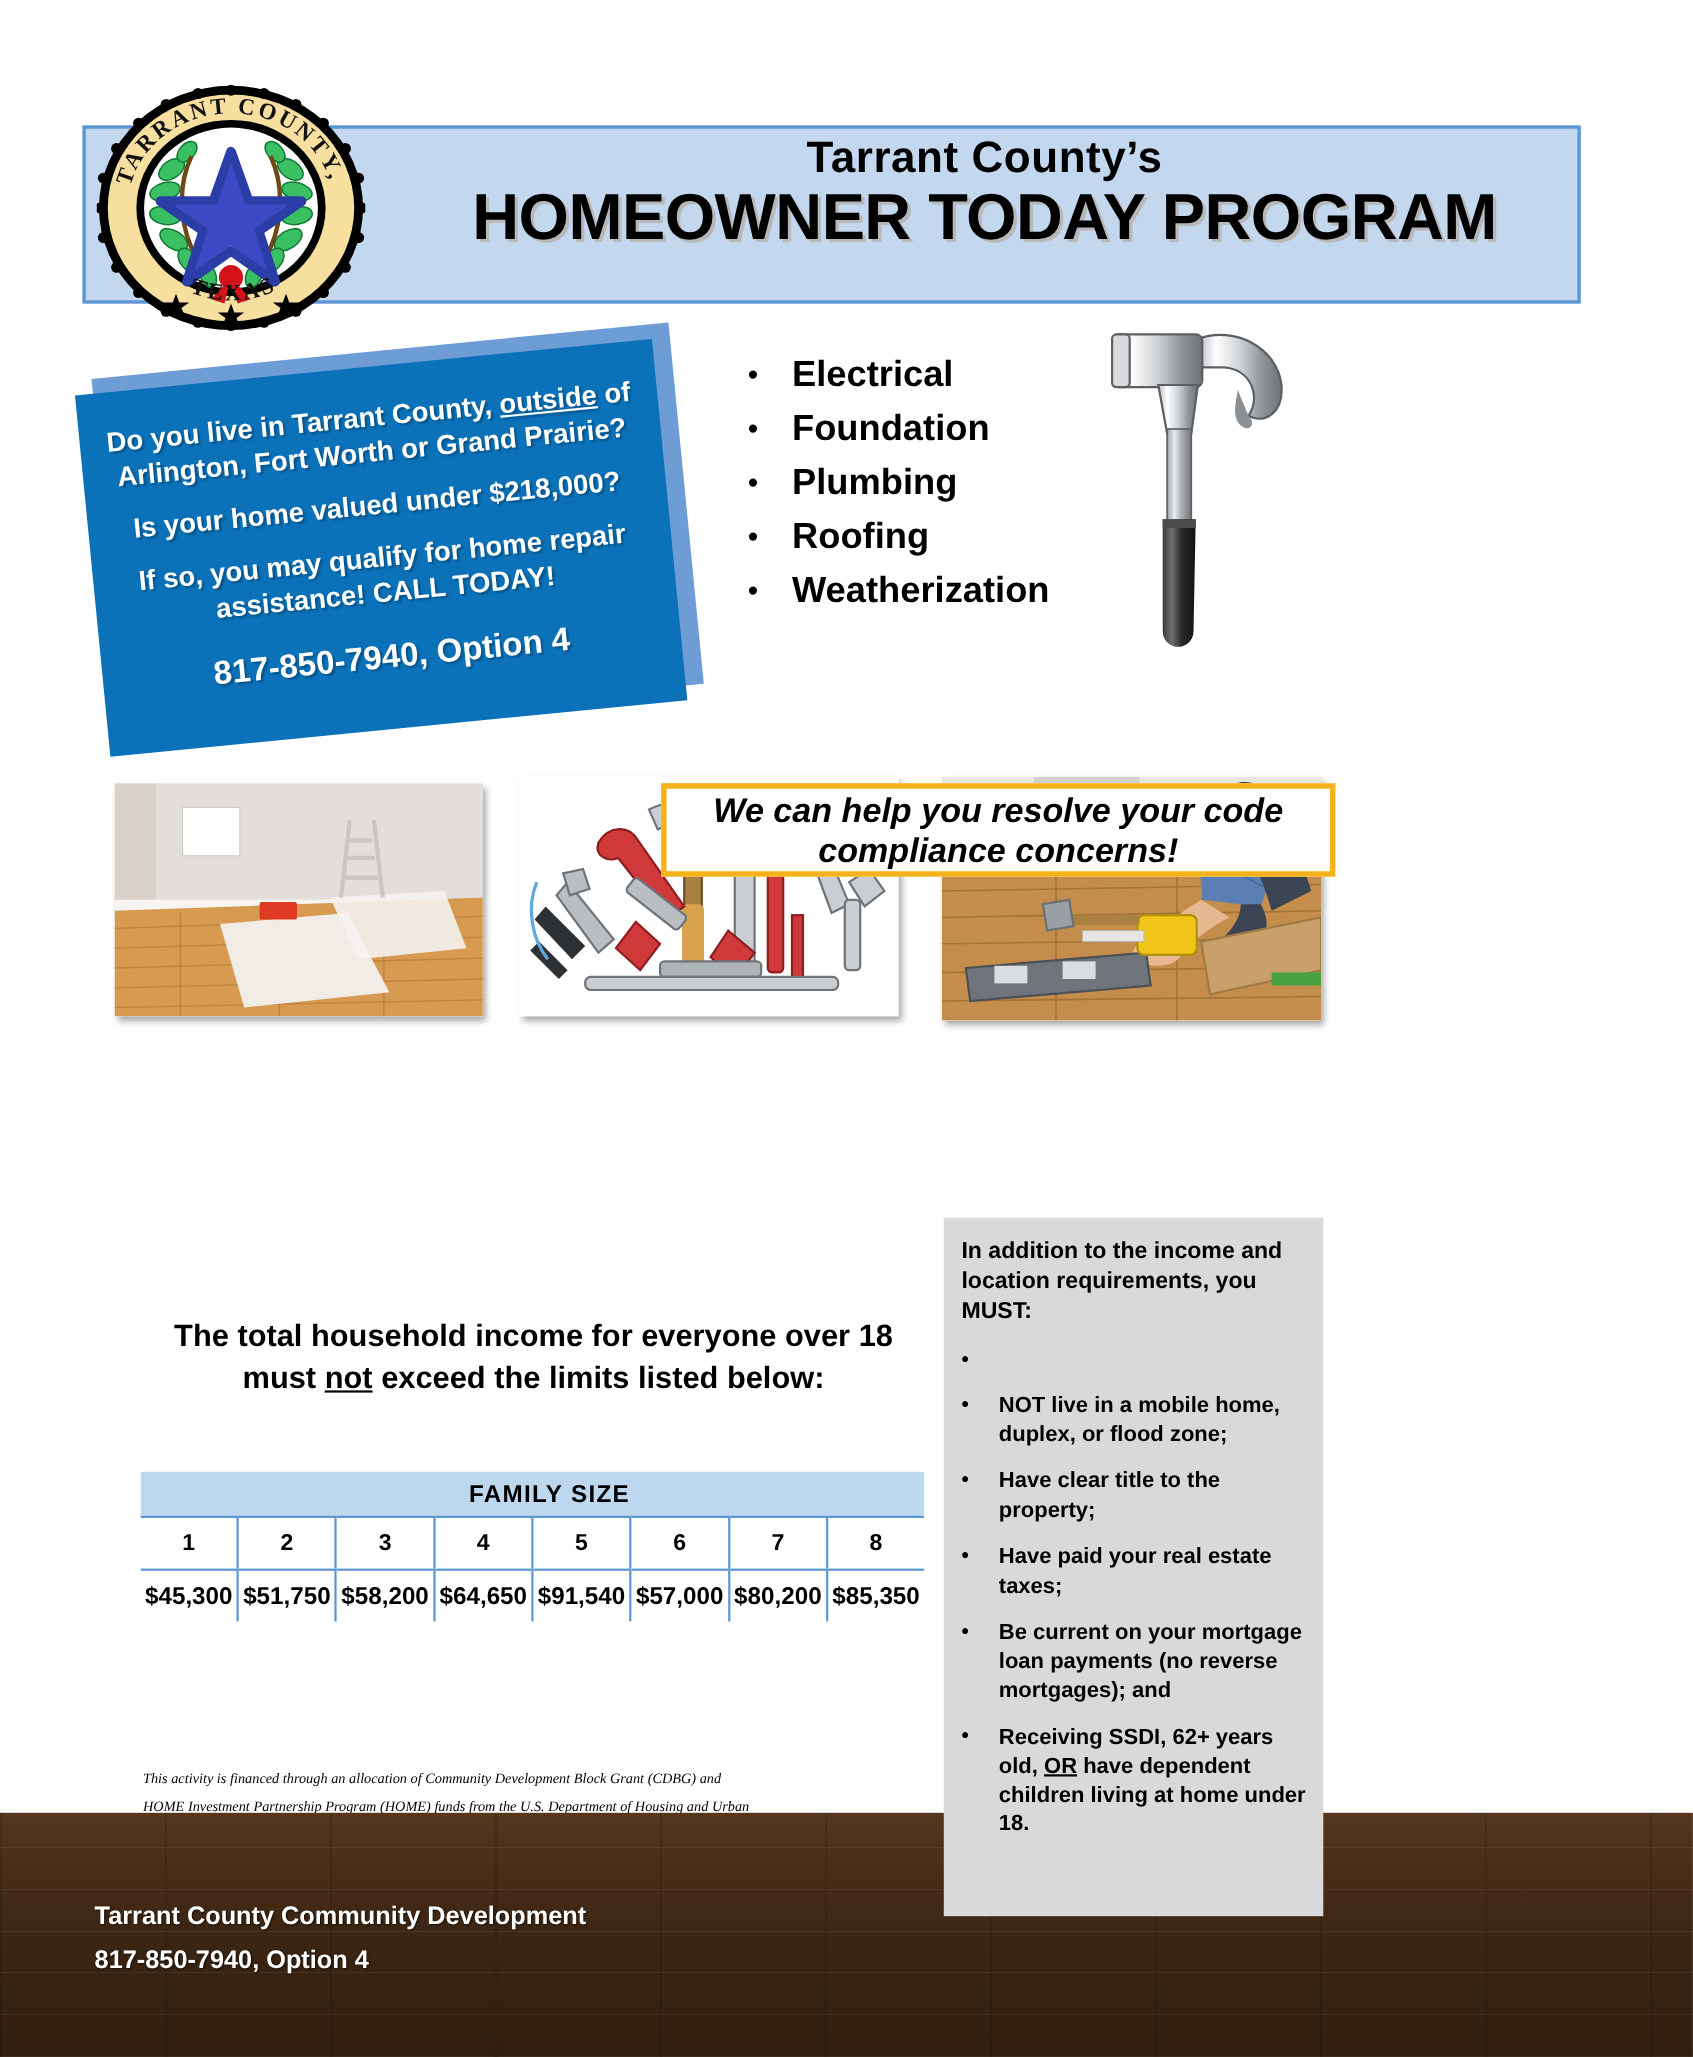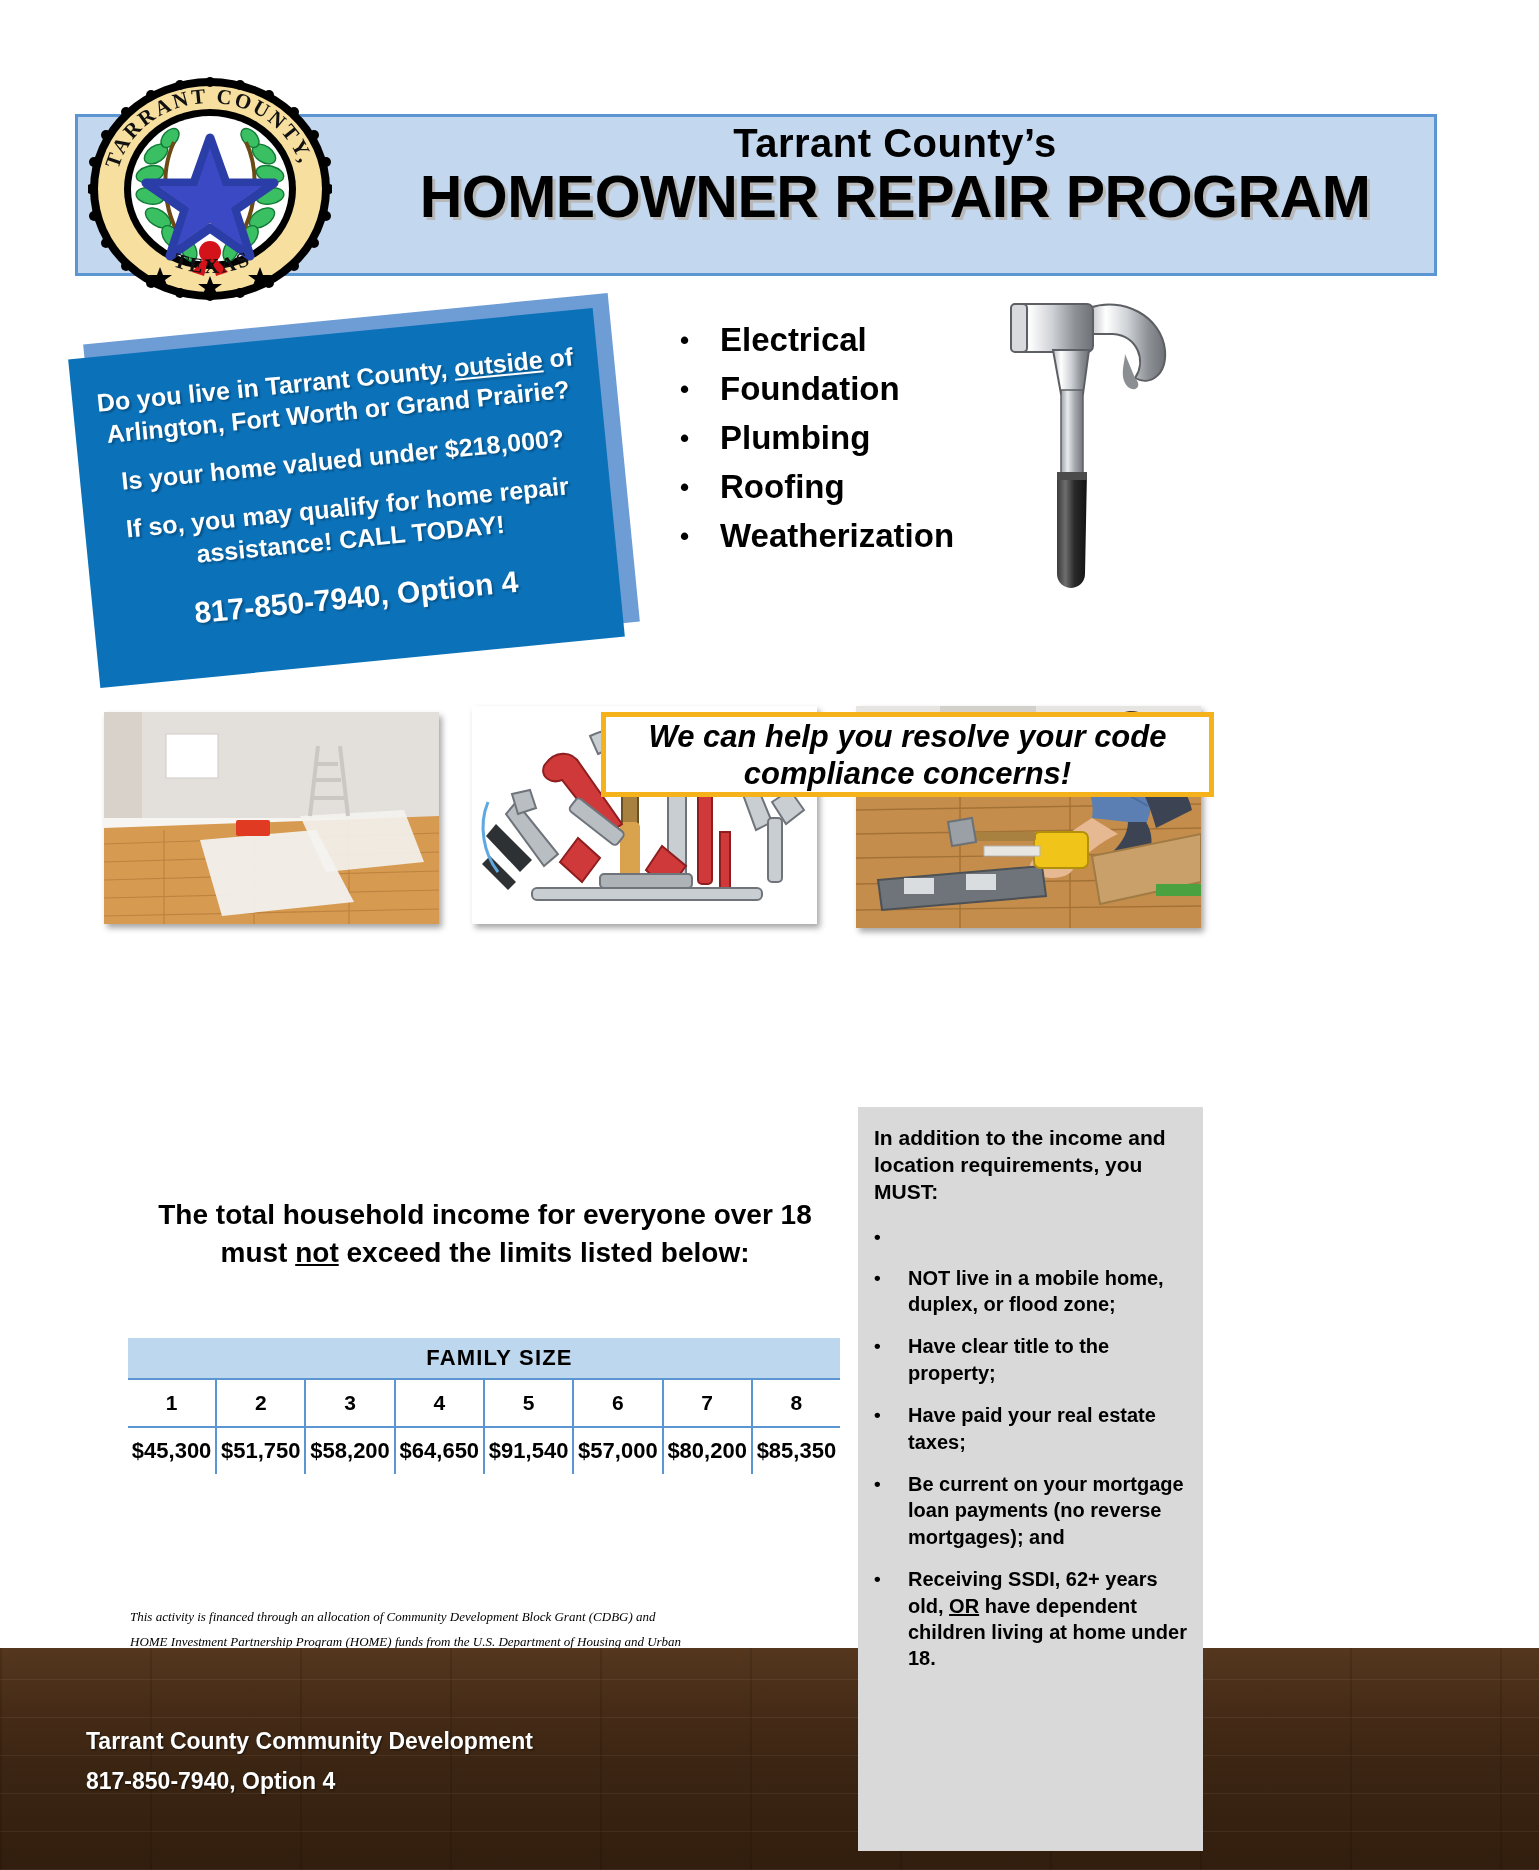--- a/index.html
+++ b/index.html
@@ -232,21 +232,21 @@
     color: #000;
     margin-top: 48px;
   }
 
   
   .gray-box {
     position: absolute;
     left: 858px;
     top: 1107px;
     width: 345px;
-    height: 744px;
+    height: 635px;
     background: #d9d9d9;
     z-index: 5;
     padding: 18px 14px 0 16px;
     box-sizing: border-box;
   }
   .gray-head {
     font-size: 21px;
     font-weight: bold;
     line-height: 1.28;
     color: #000;
@@ -296,21 +296,21 @@
     text-shadow: 1px 1px 2px rgba(0,0,0,0.6);
   }
 </style>
 </head>
 <body>
 
 <div class="header-band"></div>
 
 <div class="header-text">
   <div class="header-sub">Tarrant County’s</div>
-  <div class="header-main">HOMEOWNER REPAIR PROGRAM</div>
+  <div class="header-main">HOMEOWNER TODAY PROGRAM</div>
 </div>
 
 <div class="seal">
   <svg viewBox="0 0 244 226" width="244" height="226" aria-hidden="true">
     <ellipse cx="122" cy="113" rx="120" ry="111" fill="#000"></ellipse>
     <ellipse cx="122" cy="113" rx="112" ry="103" fill="#f7dfa0"></ellipse>
     <ellipse cx="122" cy="113" rx="86" ry="80" fill="#000"></ellipse>
     <ellipse cx="122" cy="113" rx="79" ry="73" fill="#ffffff"></ellipse>
 
     <g fill="#3bbf63" stroke="#127a36" stroke-width="1.4">

